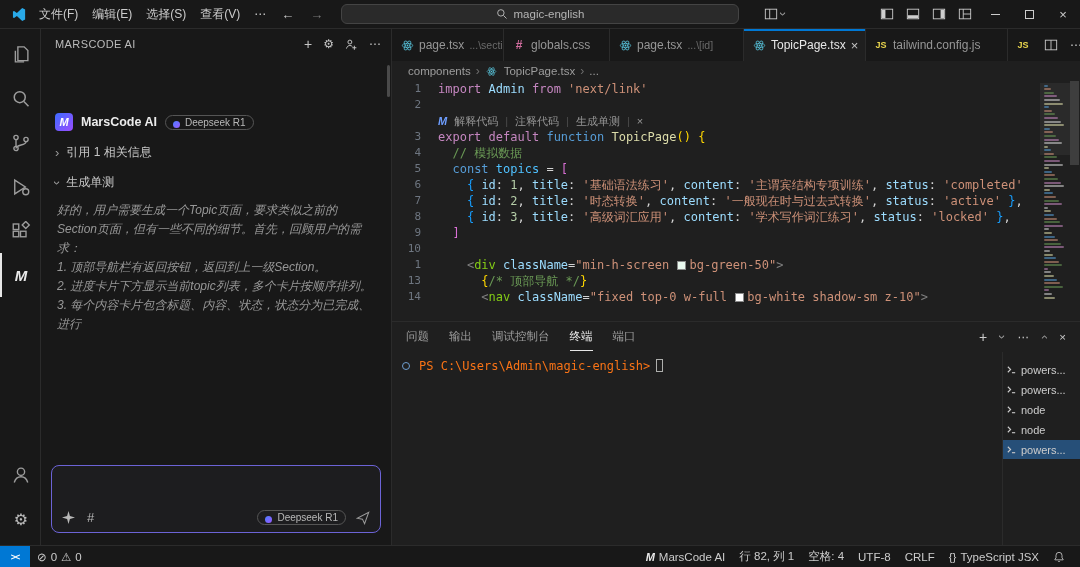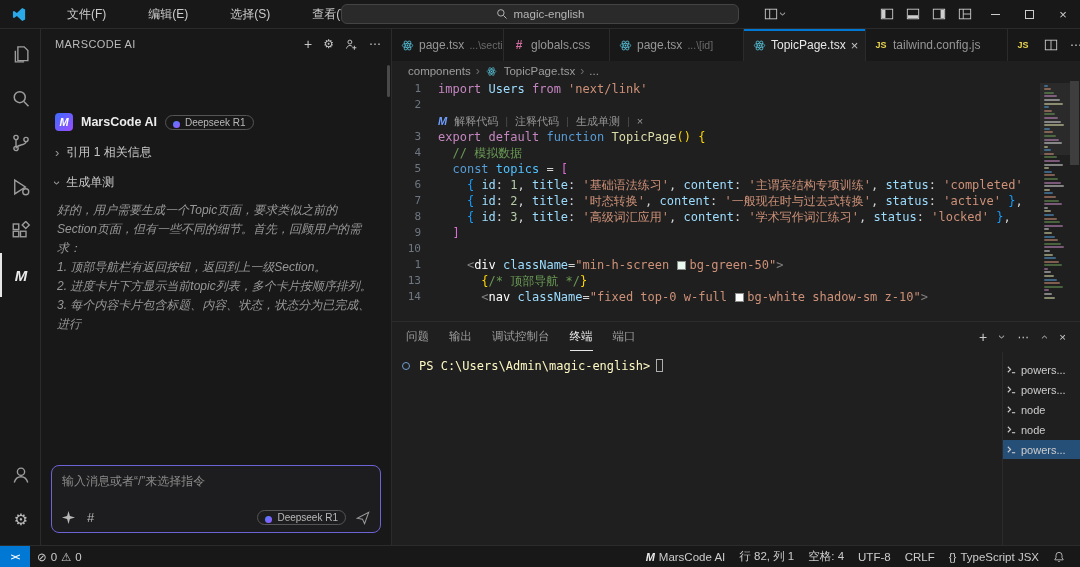--- a/index.html
+++ b/index.html
@@ -1,21 +1,21 @@
 <!DOCTYPE html>
 <html><head>
 <meta charset="utf-8">
 <style>
   *{margin:0;padding:0;box-sizing:border-box;}
   html,body{width:1080px;height:567px;overflow:hidden;background:#1f1f1f;
     font-family:"Liberation Sans",sans-serif;}
   .app{position:relative;width:1080px;height:567px;display:flex;flex-direction:column;color:#ccc;font-size:12px;}
 
   
-  .titlebar{flex:0 0 28px;background:#181818;border-bottom:1px solid #2b2b2b;display:flex;align-items:center;padding:0 0 0 10px;position:relative;z-index:5;gap:28px;}
+  .titlebar{flex:0 0 28px;background:#181818;border-bottom:1px solid #2b2b2b;display:flex;align-items:center;padding:0 0 0 10px;position:relative;z-index:5;}
   .vslogo{width:18px;height:16px;display:flex;align-items:center;justify-content:center;margin-right:4px;}
   .menu{padding:0 7px;color:#cccccc;font-size:12px;line-height:28px;cursor:default;}
   .navarrow{padding:0 8px;color:#cccccc;font-size:13px;}
   .navarrow.fwd{color:#7a7a7a;}
   .search{position:absolute;left:50%;top:4px;transform:translateX(-50%);width:398px;height:20px;background:#2a2a2a;border:1px solid #444444;border-radius:6px;display:flex;align-items:center;justify-content:center;gap:6px;color:#b4b4b4;font-size:11.5px;}
   .tb-extra{position:absolute;left:764px;top:0;height:28px;display:flex;align-items:center;gap:3px;color:#cccccc;}
   .tb-right{margin-left:auto;display:flex;align-items:center;height:28px;}
   .lay-ico{width:26px;height:28px;display:flex;align-items:center;justify-content:center;}
   .winbtn{width:34px;height:28px;display:flex;align-items:center;justify-content:center;color:#cccccc;font-size:13px;}
   .min-glyph{display:inline-block;width:9px;border-top:1px solid #ccc;}
@@ -82,37 +82,37 @@
   .code-lines{position:absolute;inset:0 40px 0 0;}
   .code-row{display:flex;height:16px;}
   .ln{flex:0 0 46px;text-align:right;padding-right:17px;color:#6e7681;font-size:11px;}
   .lc{flex:1;overflow:hidden;white-space:pre;color:#d4d4d4;}
   .lc.widget{display:flex;align-items:center;gap:7px;white-space:nowrap;font-size:11px;font-family:"Liberation Sans",sans-serif;}
   .wmark{font-weight:bold;font-style:italic;color:#6e9eff;font-size:11px;}
   .wlink{color:#969696;} .wsep{color:#4c4c4c;} .wclose{color:#969696;}
   .tk-kw{color:#C586C0;} .tk-kw2{color:#569CD6;} .tk-fn{color:#DCDCAA;} .tk-prop{color:#9CDCFE;}
   .tk-cvar{color:#4FC1FF;} .tk-str{color:#CE9178;} .tk-num{color:#B5CEA8;} .tk-com{color:#6A9955;}
   .tk-pl{color:#D4D4D4;} .tk-br1{color:#FFD700;} .tk-br2{color:#DA70D6;} .tk-br3{color:#179FFF;}
-  .tk-ang{color:#808080;} .tk-tag{color:#ffffff;}
+  .tk-ang{color:#808080;} .tk-tag{color:#84cc16;}
   .swatch{display:inline-block;width:9px;height:9px;border:1px solid #8a8a8a;margin:0 3px 0 1px;vertical-align:-1px;}
   .minimap{position:absolute;right:12px;top:2px;width:26px;height:232px;}
   .mml{height:2px;margin:1.6px 0 0 2px;border-radius:1px;}
   .mm-slider{position:absolute;top:0;left:-2px;right:-2px;height:72px;background:rgba(255,255,255,.05);}
   .vscroll{position:absolute;right:0;top:0;width:12px;height:100%;}
   .vthumb{position:absolute;top:0;right:1px;width:9px;height:84px;background:rgba(121,121,121,.35);}
 
   
   .panel{flex:1;border-top:1px solid #2b2b2b;display:flex;flex-direction:column;min-height:0;background:#1f1f1f;}
   .panel-tabs{flex:0 0 30px;display:flex;align-items:center;gap:20px;padding:0 14px;font-size:11.5px;color:#9d9d9d;}
   .ptab{line-height:27px;border-bottom:1px solid transparent;white-space:nowrap;}
   .ptab.active{color:#e7e7e7;border-bottom:1px solid #e7e7e7;}
   .panel-actions{margin-left:auto;display:flex;align-items:center;gap:13px;color:#cccccc;}
   .pa-plus{font-size:14px;}
   .panel-body{flex:1;display:flex;min-height:0;}
-  .term{flex:1;padding:7px 0 0 10px;font-family:"DejaVu Sans Mono",monospace;font-size:12px;color:#fef9c3;}
+  .term{flex:1;padding:7px 0 0 10px;font-family:"DejaVu Sans Mono",monospace;font-size:12px;color:#f97316;}
   .cmd-dec{display:inline-block;width:8px;height:8px;border:1px solid #6e9ecf;border-radius:50%;margin-right:9px;}
   .cursor{display:inline-block;width:7px;height:13px;border:1px solid #aeafad;margin-left:6px;vertical-align:-2px;}
   .term-list{flex:0 0 78px;border-left:1px solid #2b2b2b;padding-top:8px;display:flex;flex-direction:column;gap:1px;font-size:11px;}
   .trow{display:flex;align-items:center;gap:4px;padding:2px 3px;height:19px;color:#cccccc;}
   .trow.sel{background:#264f78;}
   .tlabel2{white-space:nowrap;overflow:hidden;}
 
   
   .statusbar{flex:0 0 22px;background:#181818;border-top:1px solid #2b2b2b;display:flex;align-items:center;font-size:11.5px;color:#cccccc;}
   .remote{width:30px;height:100%;background:#0078d4;color:#fff;display:flex;align-items:center;justify-content:center;font-size:9px;font-weight:bold;letter-spacing:-1px;}
@@ -279,21 +279,20 @@
         </div>
         <div class="think-text">好的，用户需要生成一个Topic页面，要求类似之前的Section页面，但有一些不同的细节。首先，回顾用户的需求：
 1. 顶部导航栏有返回按钮，返回到上一级Section。
 2. 进度卡片下方显示当前topic列表，多个卡片按顺序排列。
 3. 每个内容卡片包含标题、内容、状态，状态分为已完成、进行</div>
         <div class="chat-scroll"></div>
       </div>
 
       <div class="input-wrap">
         <div class="input-box">
-          <input class="chat-input" type="text" placeholder="输入消息或者“/”来选择指令" style="">
           <div class="input-row2">
             <span>
               <svg width="13" height="13" viewBox="0 0 14 14">
                   <path d="M7 0l1.5 5.5L14 7 8.5 8.5 7 14 5.5 8.5 0 7l5.5-1.5z" fill="#b9b9b9"></path>
                 </svg>
             </span>
             <span class="hash">#</span>
             <span class="input-right">
               <span class="badge">
                   <span class="ddot"></span>
@@ -391,21 +390,21 @@
           </span>
         <span>TopicPage.tsx</span>
         <span class="bsep">›</span>
         <span>...</span>
       </div>
 
       <div class="code-area">
         <div class="code-lines">
             <div class="code-row">
               <span class="ln">1</span>
-              <span class="lc"><span class="tk-kw">import</span><span class="tk-pl"> </span><span class="tk-prop">Users</span><span class="tk-pl"> </span><span class="tk-kw">from</span><span class="tk-pl"> </span><span class="tk-str">'next/link'</span></span>
+              <span class="lc"><span class="tk-kw">import</span><span class="tk-pl"> </span><span class="tk-prop">Admin</span><span class="tk-pl"> </span><span class="tk-kw">from</span><span class="tk-pl"> </span><span class="tk-str">'next/link'</span></span>
             </div>
             <div class="code-row">
               <span class="ln">2</span>
               <span class="lc"></span>
             </div>
             <div class="code-row">
               <span class="ln"></span>
               <span class="lc widget">
                 <span class="wmark">M</span>
                 <span class="wlink">解释代码</span>

